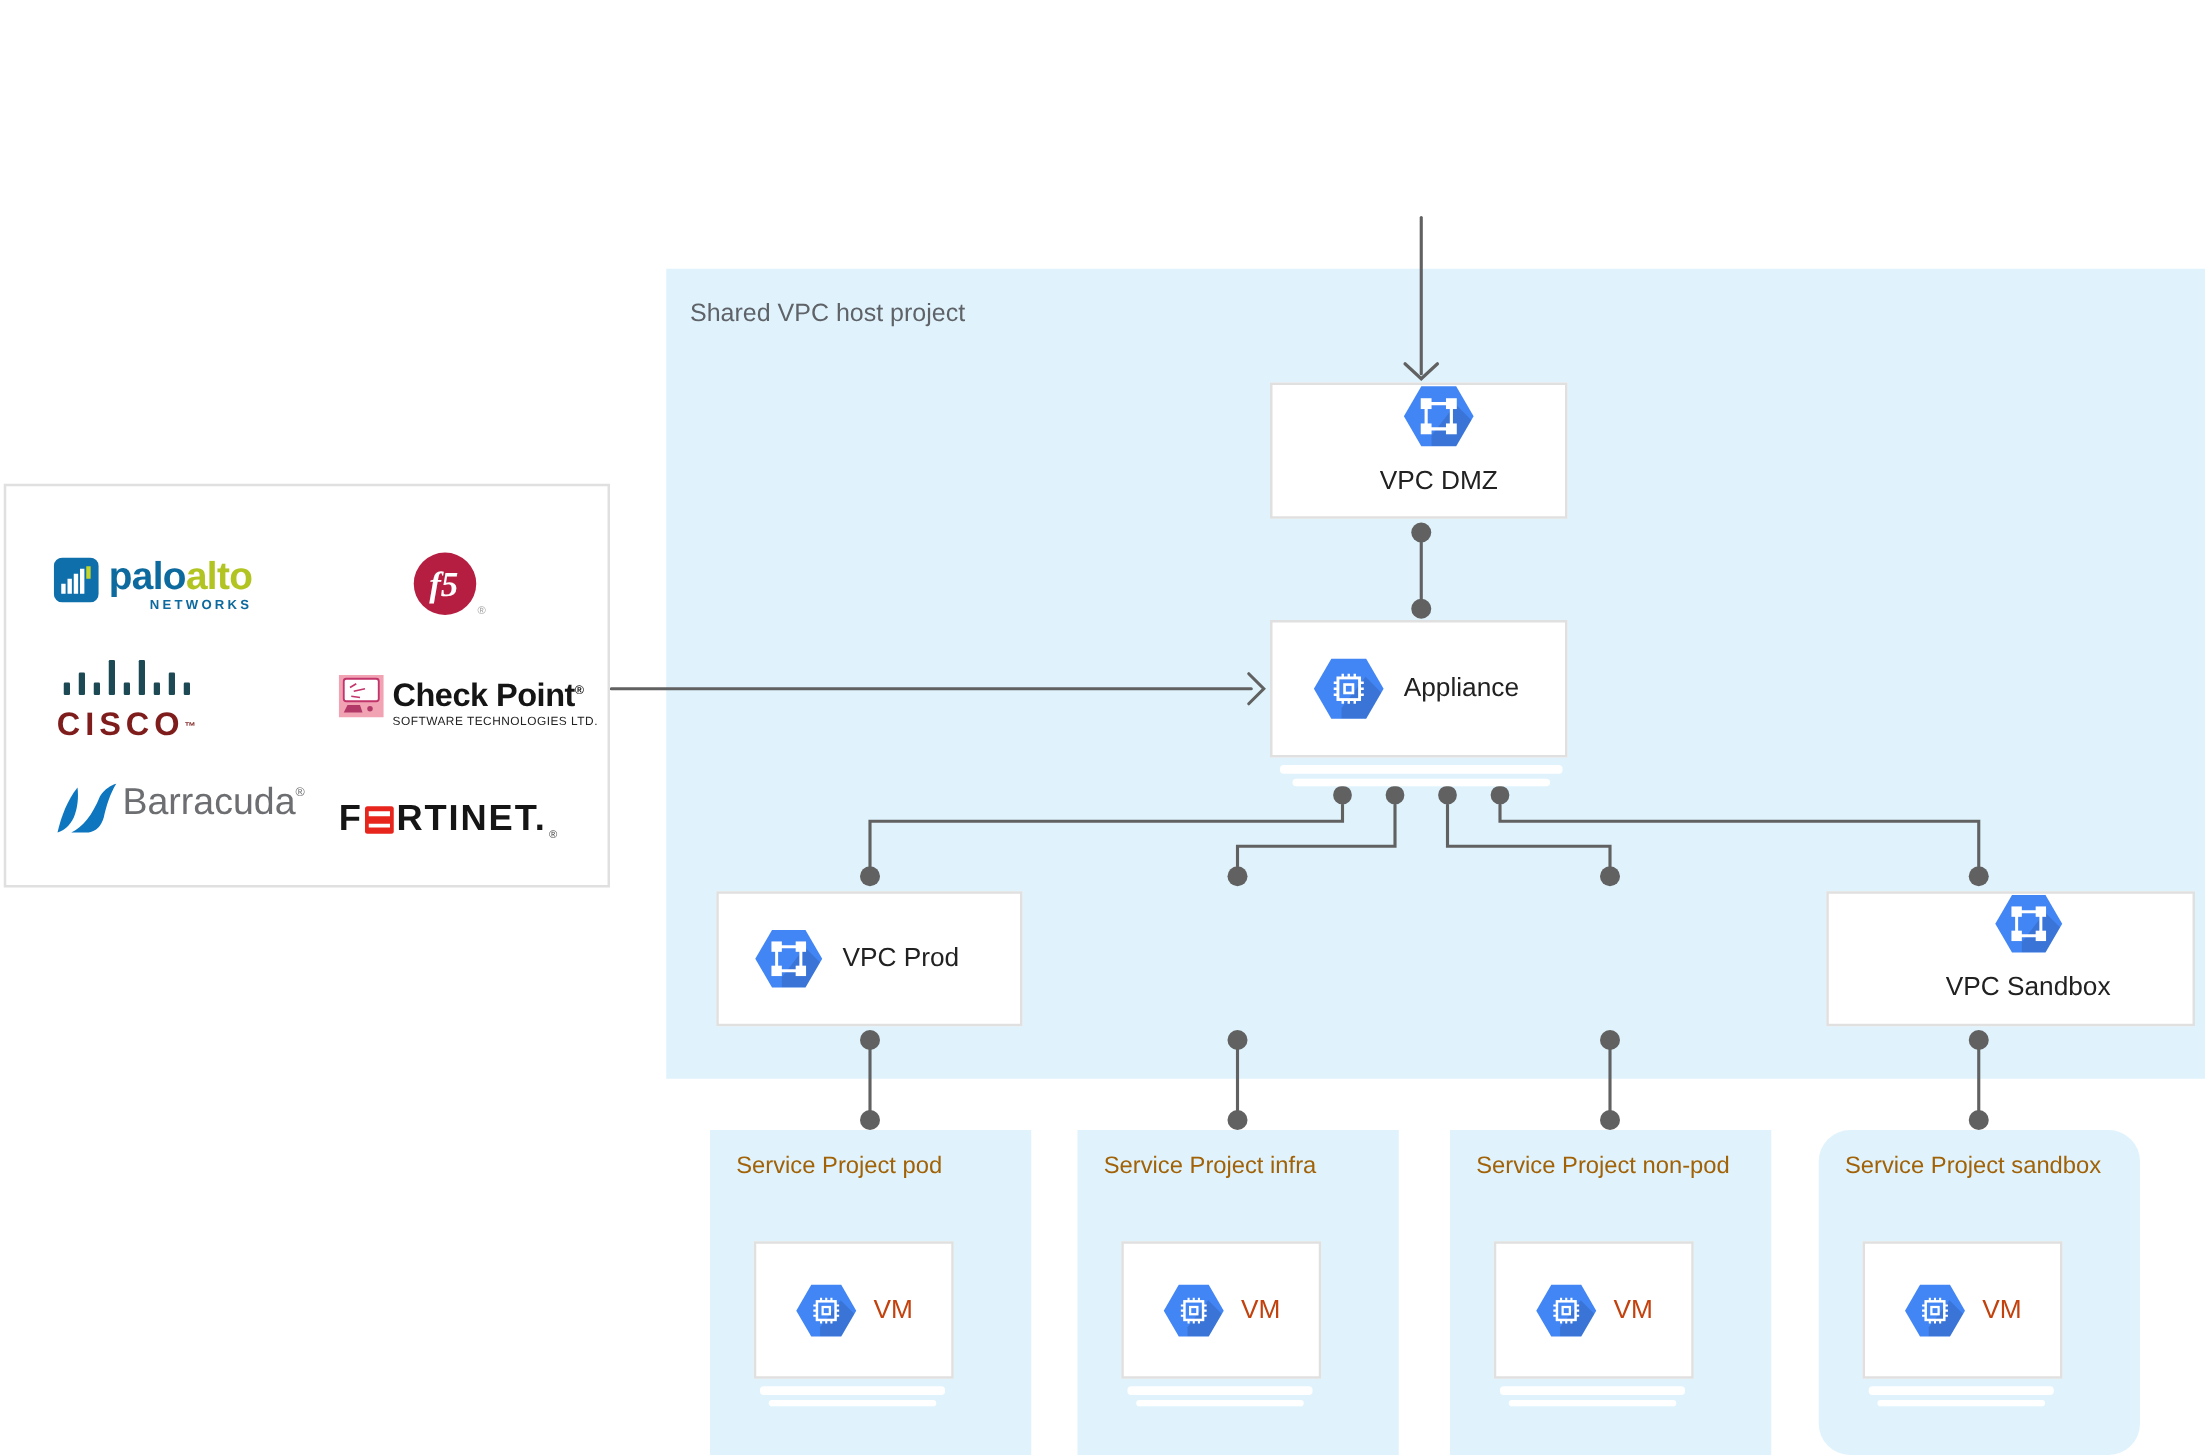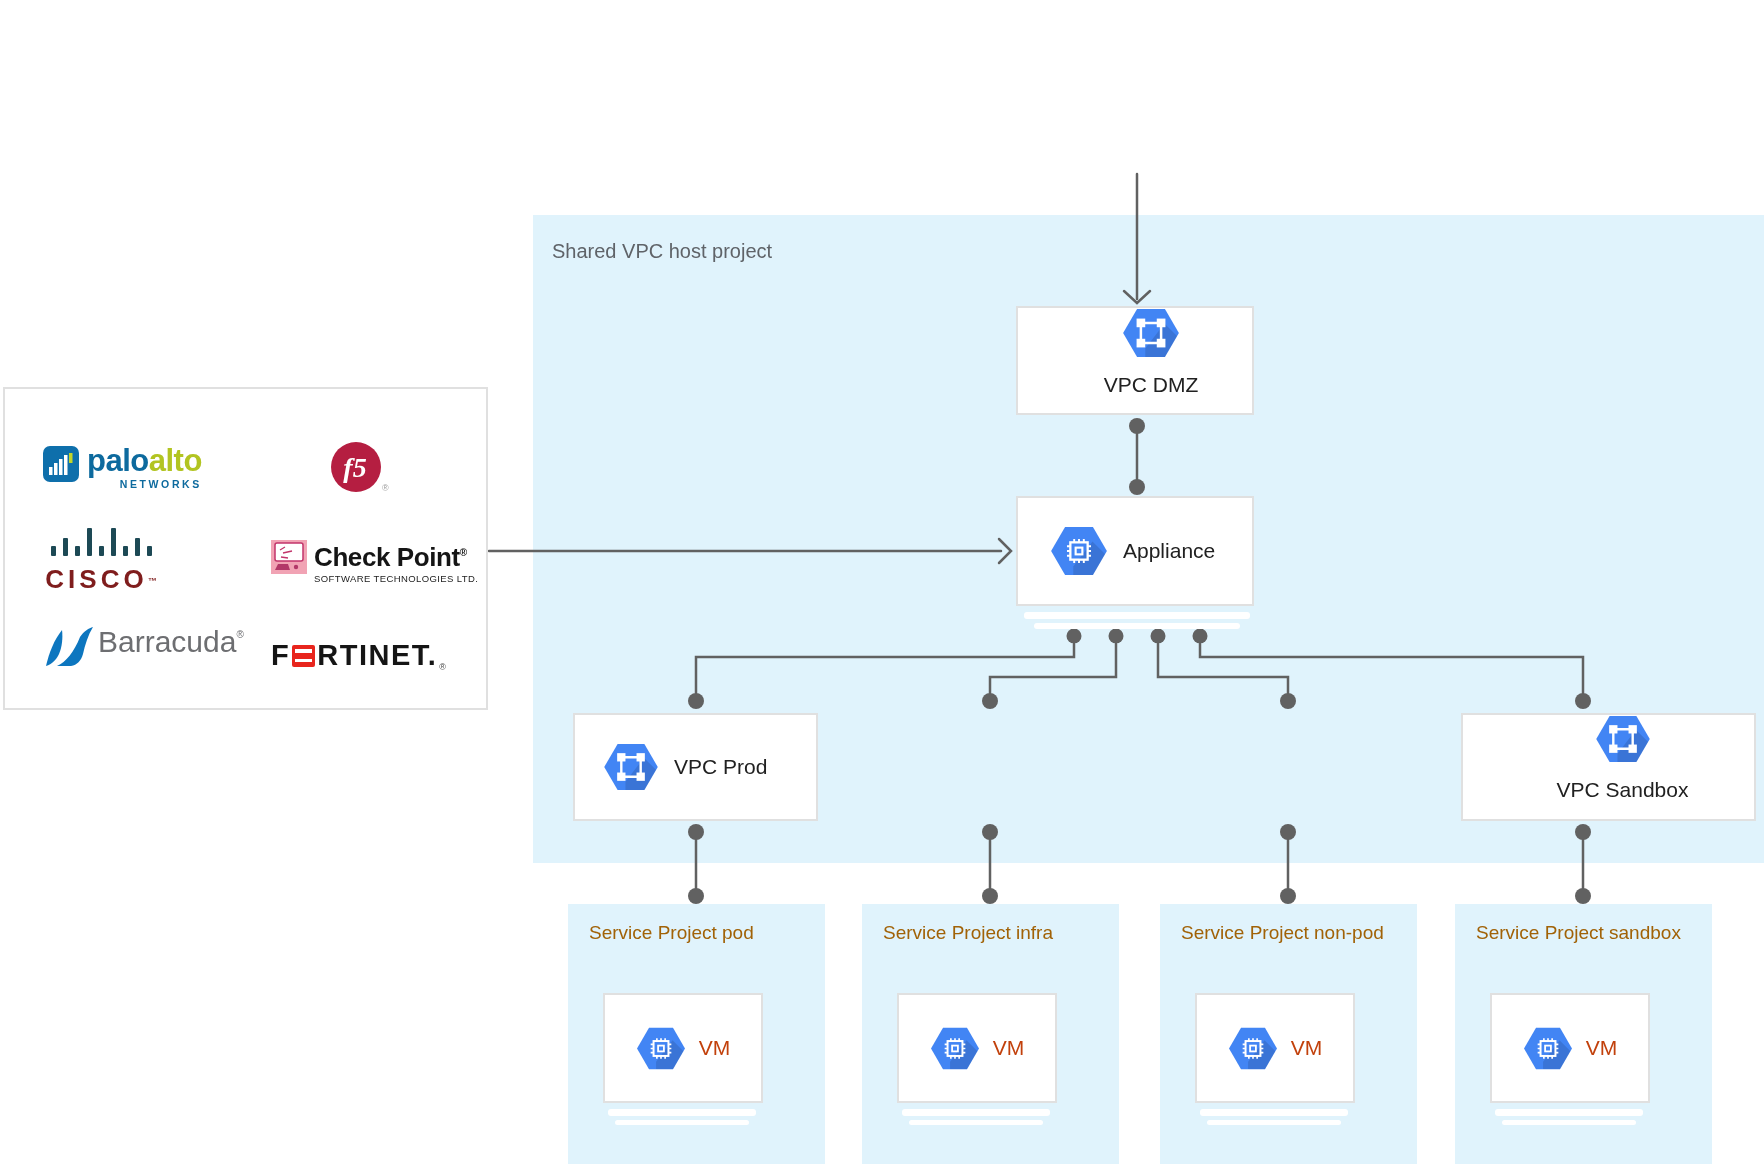--- a/index.html
+++ b/index.html
@@ -247,21 +247,21 @@
         <rect x="21" y="17" width="18" height="18" fill="none" stroke="#fff" stroke-width="2.4"></rect>
         <rect x="26.5" y="22.5" width="7" height="7" fill="none" stroke="#fff" stroke-width="2.2"></rect>
         <path stroke="#fff" stroke-width="2" d="M25 13.5 V17 M30 13.5 V17 M35 13.5 V17 M25 35 V38.5 M30 35 V38.5 M35 35 V38.5 M17.5 21 H21 M17.5 26 H21 M17.5 31 H21 M39 21 H42.5 M39 26 H42.5 M39 31 H42.5"></path>
       </svg>
       <span class="vmlabel">VM</span>
     </div>
     <div class="sstripe s1"></div>
     <div class="sstripe s2"></div>
   </div>
 
-  <div class="sbox" style="left:1455px;">
+  <div class="sbox" style="left:1455px;border-radius:25px;">
     <div class="slabel">Service Project sandbox</div>
     <div class="vmbox">
       <svg width="50" height="43" viewBox="0 0 60 52">
         <polygon points="15.5,1 44.5,1 59,26 44.5,51 15.5,51 1,26" fill="#4285f4"></polygon>
         <g clip-path="url(#hexClip)">
             <polygon points="24,42 44,16 64,36 64,56 24,56" fill="#000" opacity="0.12"></polygon>
           </g>
         <rect x="21" y="17" width="18" height="18" fill="none" stroke="#fff" stroke-width="2.4"></rect>
         <rect x="26.5" y="22.5" width="7" height="7" fill="none" stroke="#fff" stroke-width="2.2"></rect>
         <path stroke="#fff" stroke-width="2" d="M25 13.5 V17 M30 13.5 V17 M35 13.5 V17 M25 35 V38.5 M30 35 V38.5 M35 35 V38.5 M17.5 21 H21 M17.5 26 H21 M17.5 31 H21 M39 21 H42.5 M39 26 H42.5 M39 31 H42.5"></path>

